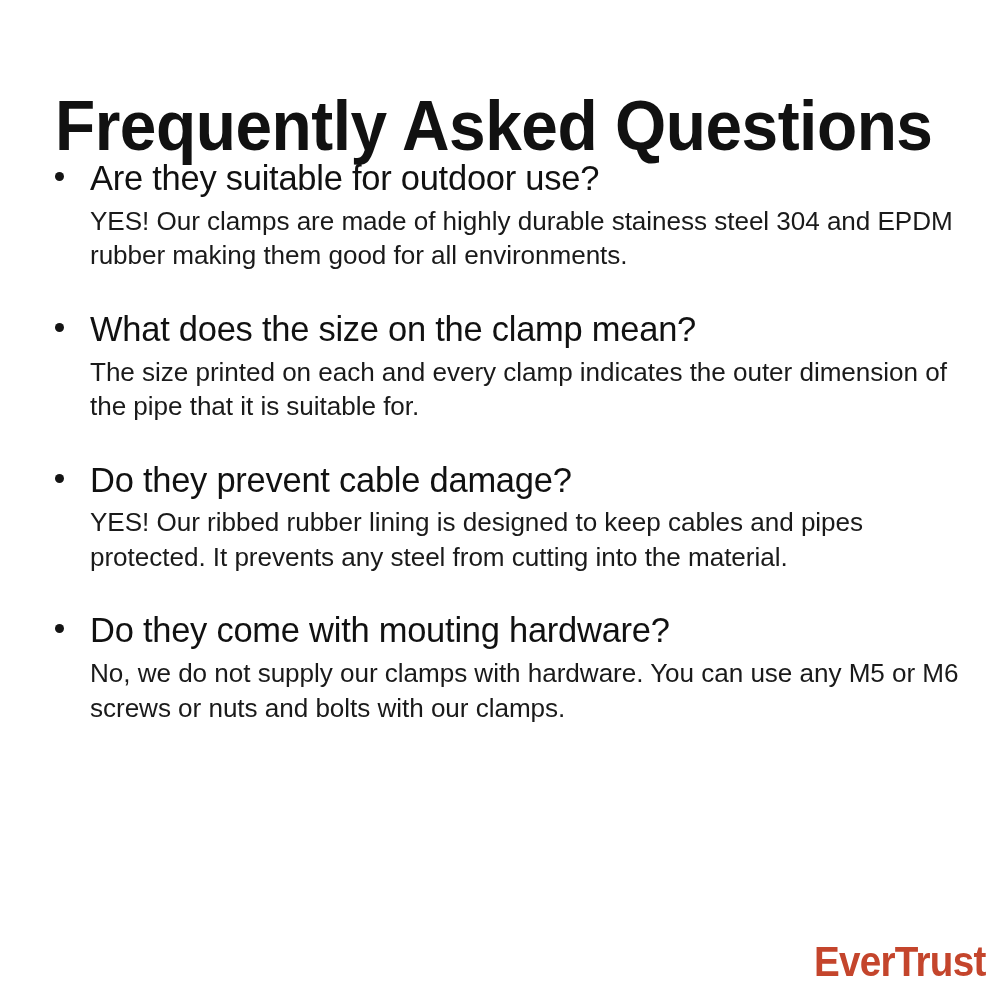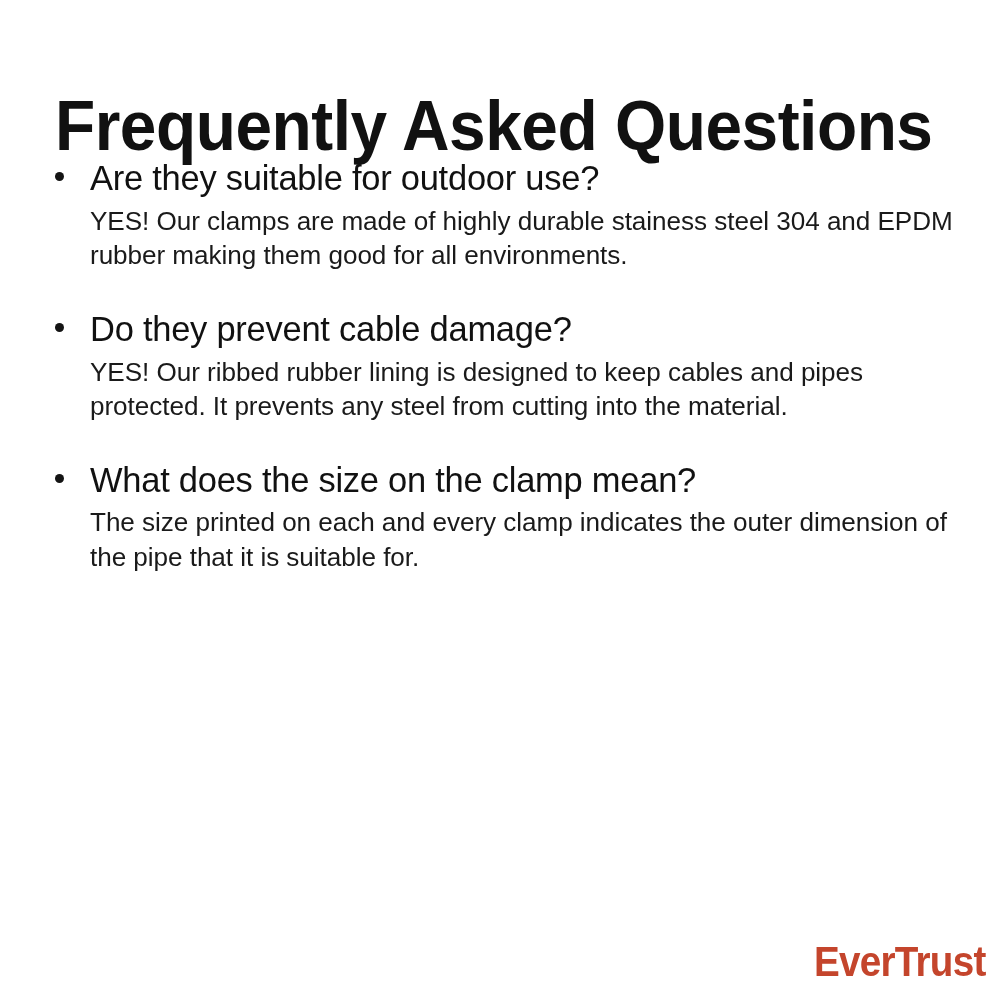--- a/index.html
+++ b/index.html
@@ -112,25 +112,30 @@
   <h1 class="faq-title">Frequently Asked Questions</h1>
 
   <div class="faq-list">
       <div class="faq-item">
         <span class="faq-bullet"></span>
         <div class="faq-question">Are they suitable for outdoor use?</div>
         <div class="faq-answer">YES! Our clamps are made of highly durable stainess steel 304 and EPDM rubber making them good for all environments.</div>
       </div>
       <div class="faq-item">
         <span class="faq-bullet"></span>
+        <div class="faq-question">What does the size on the clamp mean?</div>
+        <div class="faq-answer">The size printed on each and every clamp indicates the outer dimension of the pipe that it is suitable for.</div>
+      </div>
+      <div class="faq-item">
+        <span class="faq-bullet"></span>
         <div class="faq-question">Do they prevent cable damage?</div>
         <div class="faq-answer">YES! Our ribbed rubber lining is designed to keep cables and pipes protected. It prevents any steel from cutting into the material.</div>
       </div>
       <div class="faq-item">
         <span class="faq-bullet"></span>
-        <div class="faq-question">What does the size on the clamp mean?</div>
-        <div class="faq-answer">The size printed on each and every clamp indicates the outer dimension of the pipe that it is suitable for.</div>
+        <div class="faq-question">Do they come with mouting hardware?</div>
+        <div class="faq-answer">No, we do not supply our clamps with hardware. You can use any M5 or M6 screws or nuts and bolts with our clamps.</div>
       </div>
     </div>
 
   <div class="brand-logo" style="color: rgb(196, 69, 44);">EverTrust</div>
 
 </div>
 
 </body></html>

